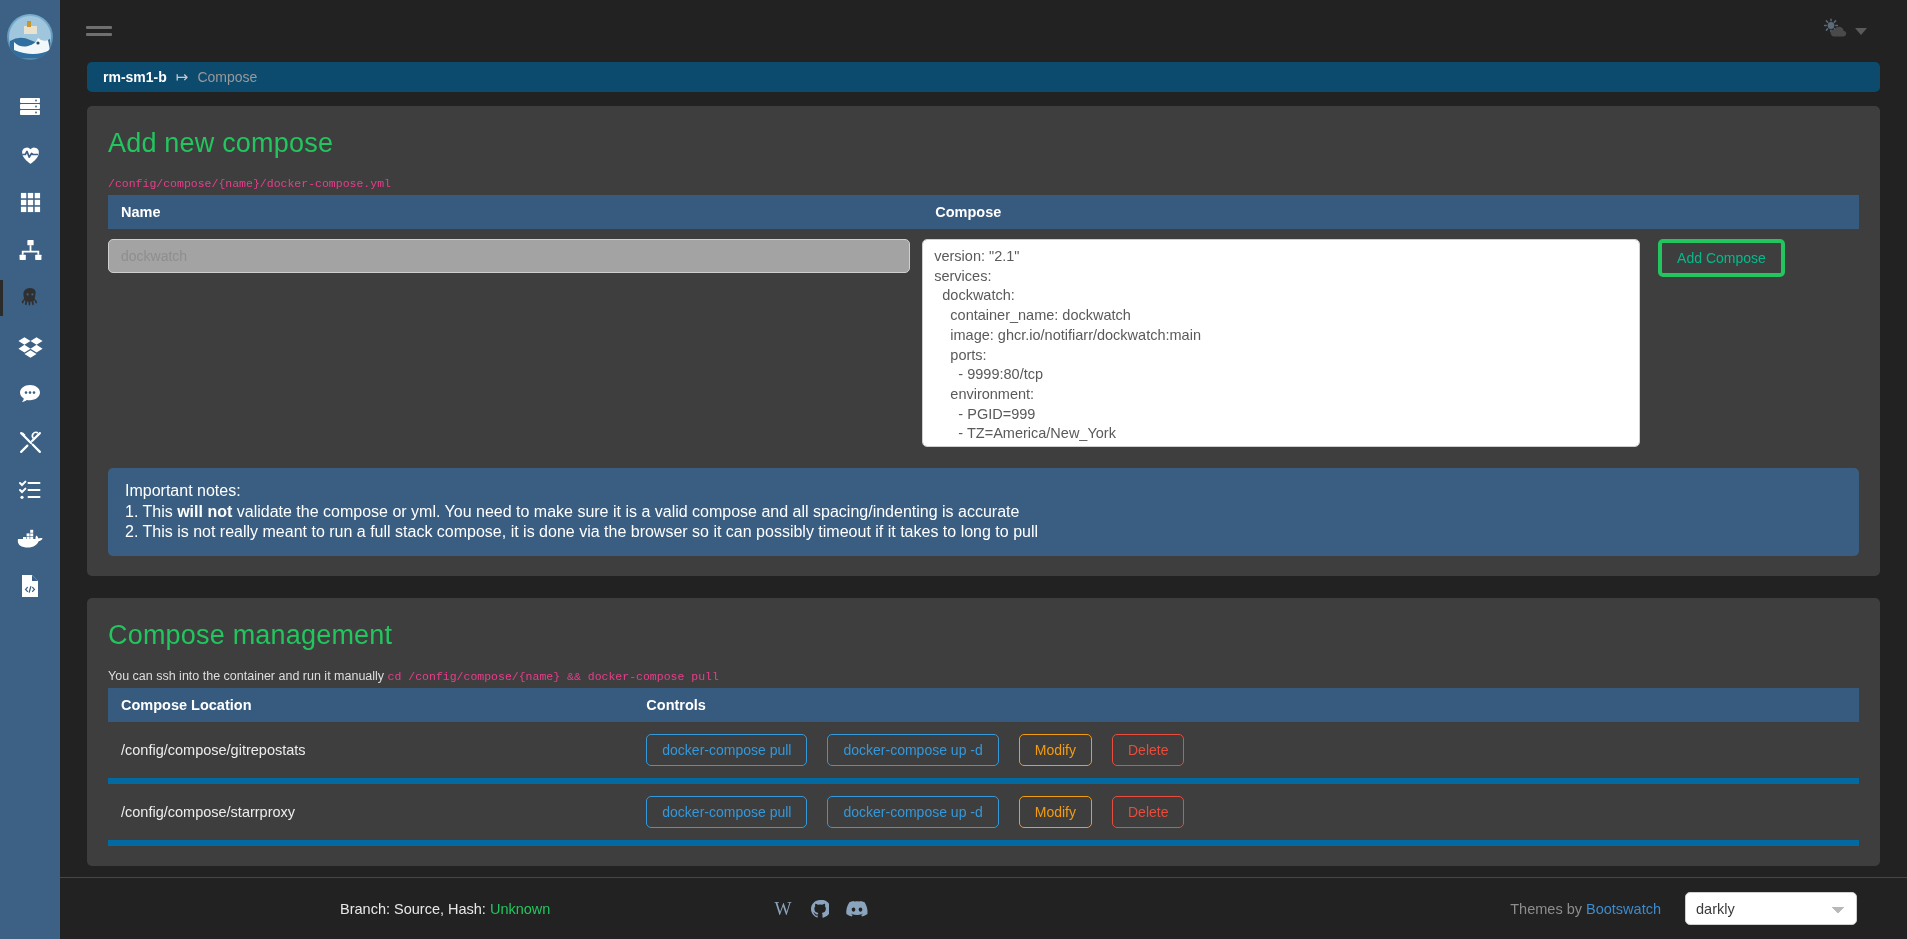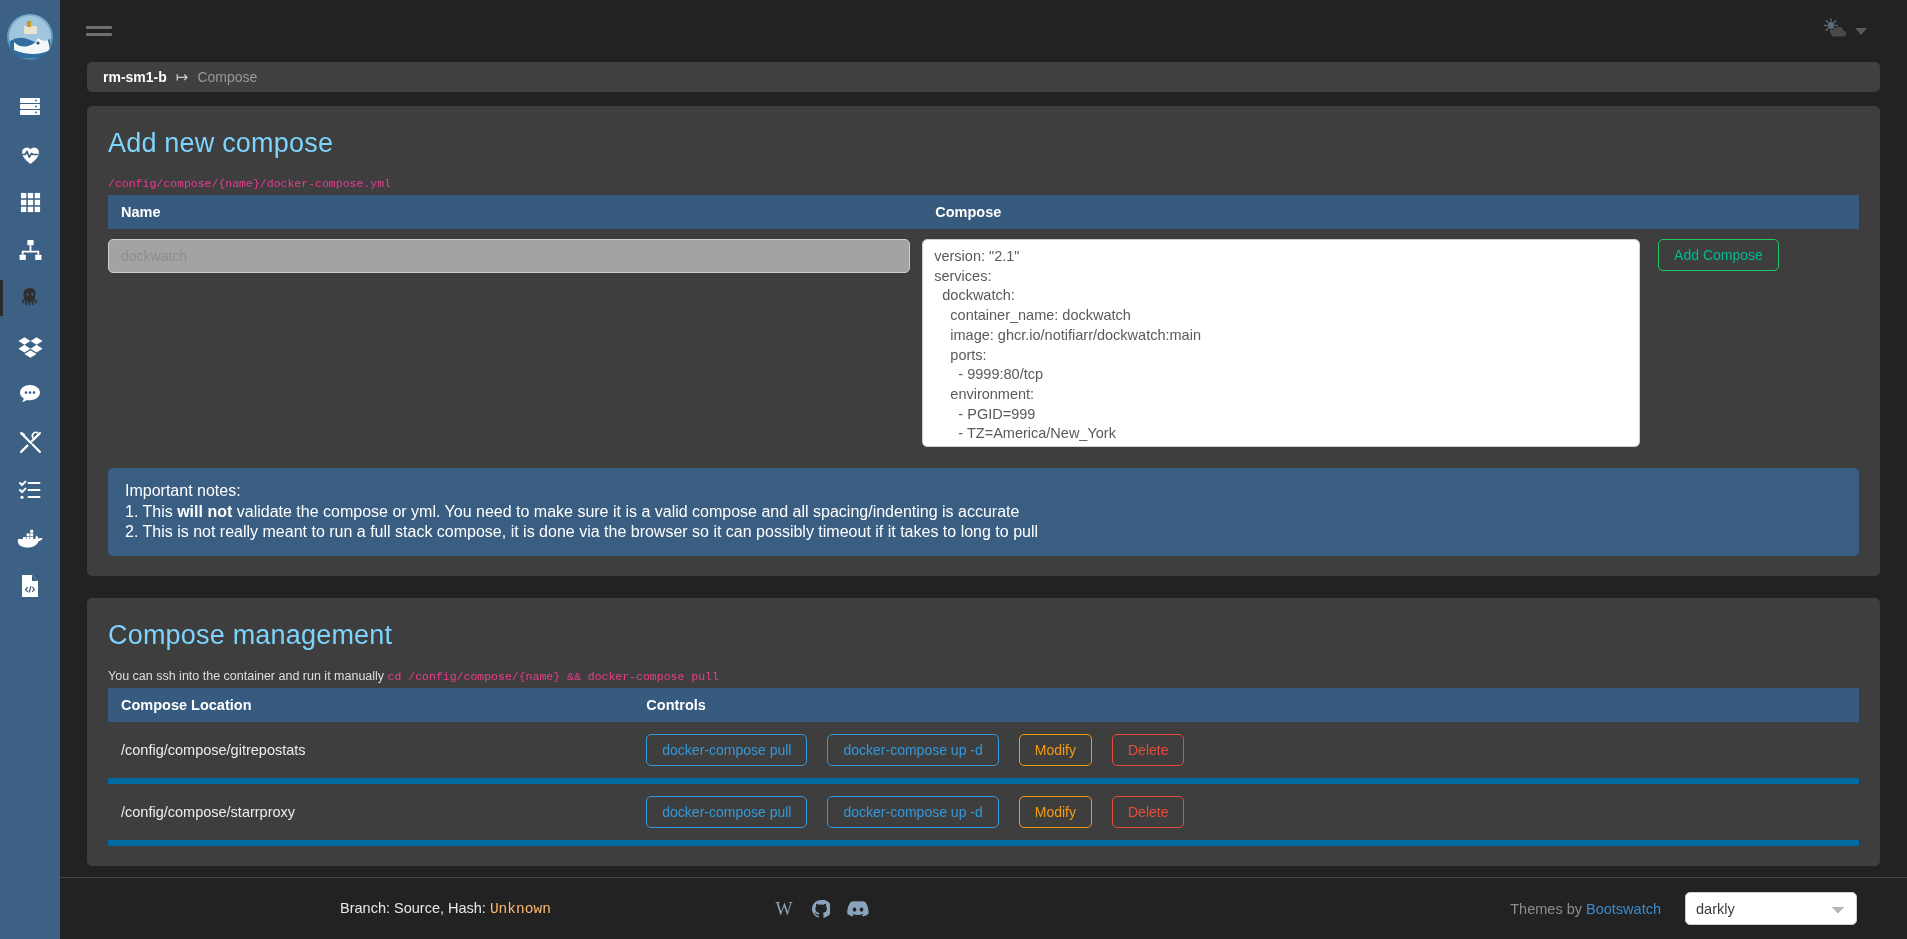--- a/index.html
+++ b/index.html
@@ -63,40 +63,40 @@
   .caret-down {
     width: 0; height: 0;
     border-left: 6px solid transparent;
     border-right: 6px solid transparent;
     border-top: 7px solid #5a5a5a;
   }
 
   .content { padding: 0 27px; }
 
   .breadcrumb {
-    background: #404040;
+    background: #0c4a6e;
     border-radius: 5px;
     height: 30px;
     display: flex; align-items: center;
     padding: 0 16px;
     font-size: 14px;
     margin-bottom: 14px;
   }
   .breadcrumb .crumb-active { color: #ffffff; font-weight: bold; }
   .breadcrumb .crumb-sep { color: #c9c9c9; margin: 0 9px; font-size: 15px; }
   .breadcrumb .crumb-cur { color: #999999; }
 
   .card {
     background: #3e3e3e;
     border-radius: 5px;
     padding: 22px 21px 20px 21px;
     margin-bottom: 22px;
   }
   .card-title {
-    color: #7dd3fc;
+    color: #22c55e;
     font-size: 27px;
     font-weight: normal;
     margin: 0 0 18px 0;
     letter-spacing: .2px;
   }
   .mono-note {
     font-family: "Liberation Mono", monospace;
     font-size: 11.5px;
     color: #e83e8c;
     margin-bottom: 5px;
@@ -162,21 +162,21 @@
 
   .btn {
     border-radius: 5px;
     background: transparent;
     font-size: 14px;
     padding: 7px 15px;
     cursor: pointer;
     font-family: "Liberation Sans", sans-serif;
     white-space: nowrap;
   }
-  .btn-success { border: 1px solid #22c55e; color: #00bc8c; }
+  .btn-success { border: 4px solid #22c55e; color: #00bc8c; }
   .btn-info    { border: 1px solid #3498db; color: #3498db; }
   .btn-warning { border: 1px solid #f39c12; color: #f39c12; }
   .btn-danger  { border: 1px solid #e74c3c; color: #e74c3c; }
 
   .alert {
     background: #3a5e82;
     color: #ffffff;
     border-radius: 5px;
     padding: 13px 17px;
     font-size: 16px;
@@ -200,21 +200,21 @@
     position: absolute; left: 0; right: 0; bottom: 0;
     height: 62px;
     border-top: 1px solid #464646;
     display: flex; align-items: center;
     padding-left: 280px; padding-right: 50px;
     gap: 0;
     font-size: 14.5px;
     background: #222222;
   }
   .f-branch { color: #e8e8e8; }
-  .f-branch a { color: #fdba74; text-decoration: none; font-family: Liberation Mono, monospace; }
+  .f-branch a { color: #22c55e; text-decoration: none; }
   .f-icons { display: flex; align-items: center; gap: 17px; margin-left: 222px; }
   .f-icons .ic { cursor: pointer; display: flex; align-items: center; }
   .f-themes { margin-left: auto; display: flex; align-items: center; gap: 24px; }
   .f-themes .lbl { color: #8d8d8d; }
   .f-themes .lbl a { color: #3d8bcd; text-decoration: none; }
   .theme-select {
     width: 172px; height: 33px;
     border-radius: 5px; border: 1px solid #cfcfcf;
     background: #ffffff; color: #3b3b3b;
     font-size: 14.5px; padding: 0 10px;

